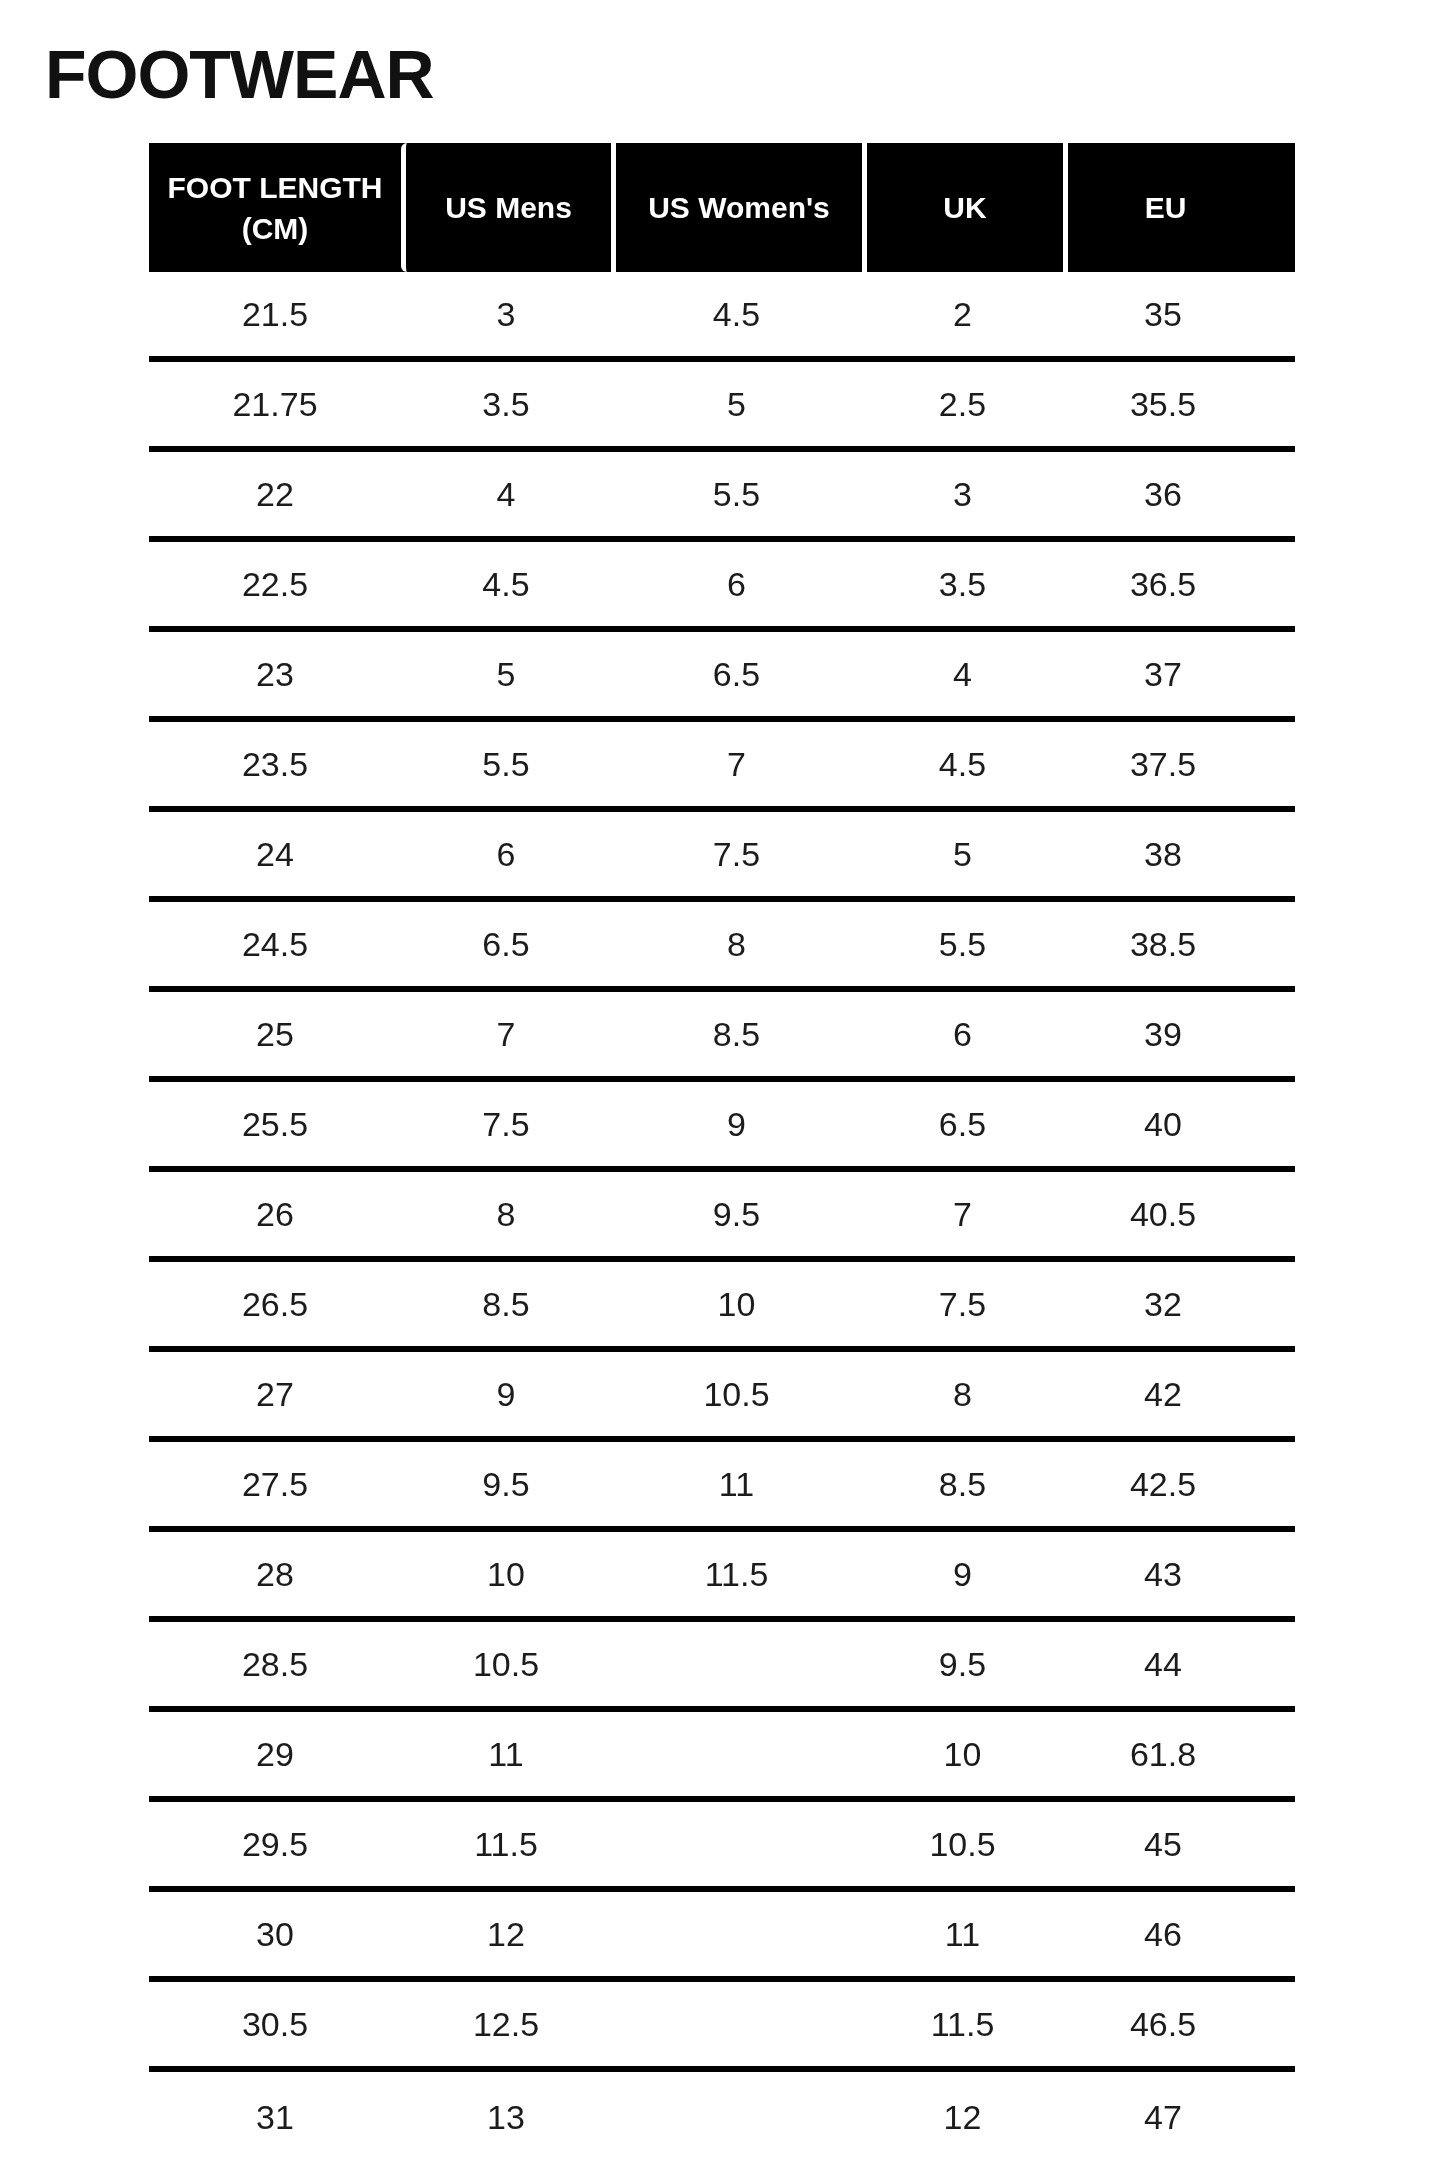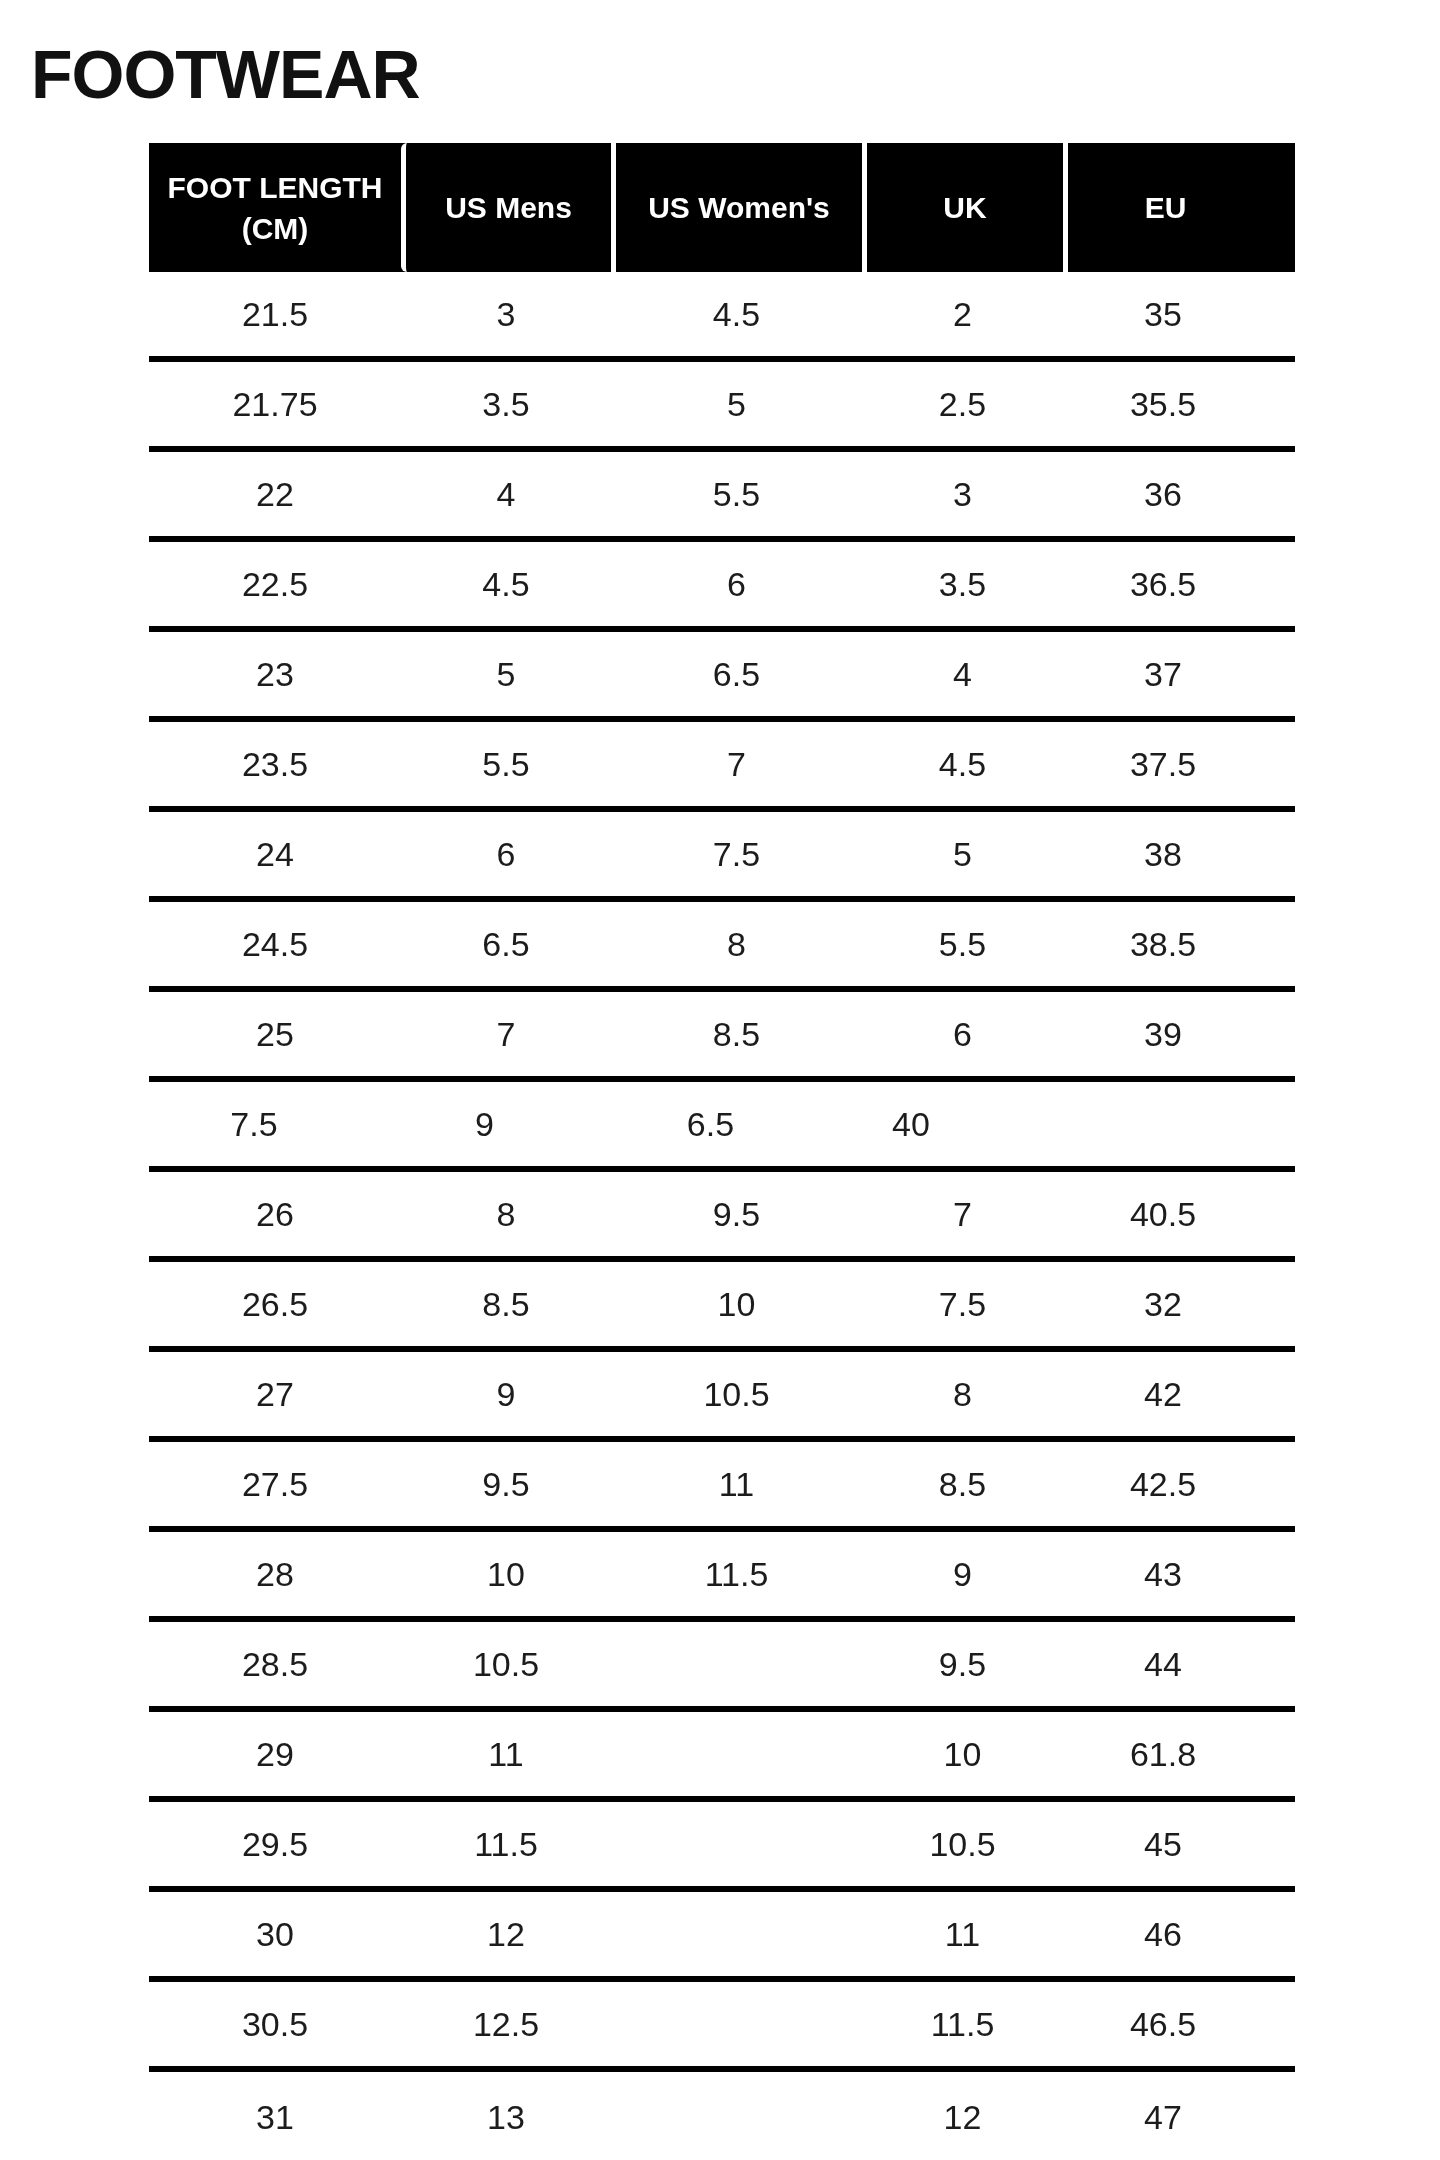--- a/index.html
+++ b/index.html
@@ -9,21 +9,21 @@
   body {
     position: relative;
     width: 1440px;
     height: 2160px;
     background: #ffffff;
     overflow: hidden;
     font-family: "Liberation Sans", sans-serif;
   }
   .page-title {
     position: absolute;
-    left: 31px;
+    left: 45px;
     top: 40px;
     font-size: 68px;
     font-weight: 700;
     letter-spacing: -1px;
     color: #111111;
     line-height: 1;
     white-space: nowrap;
   }
   .size-table {
     position: absolute;
@@ -149,20 +149,21 @@
         <div class="td col-4">38.5</div>
       </div>
       <div class="tr">
         <div class="td col-0">25</div>
         <div class="td col-1">7</div>
         <div class="td col-2">8.5</div>
         <div class="td col-3">6</div>
         <div class="td col-4">39</div>
       </div>
       <div class="tr">
+        <div class="td col-0">25.5</div>
         <div class="td col-1">7.5</div>
         <div class="td col-2">9</div>
         <div class="td col-3">6.5</div>
         <div class="td col-4">40</div>
       </div>
       <div class="tr">
         <div class="td col-0">26</div>
         <div class="td col-1">8</div>
         <div class="td col-2">9.5</div>
         <div class="td col-3">7</div>

